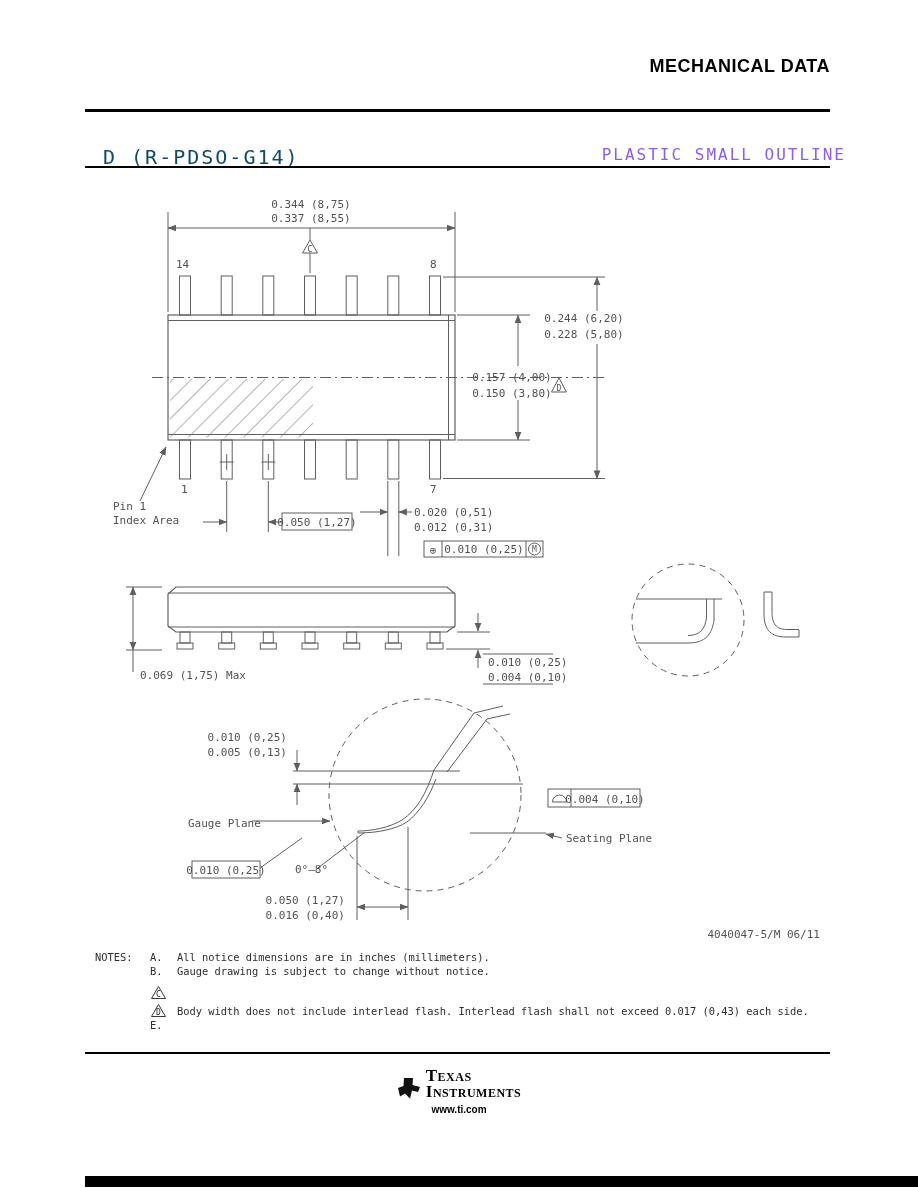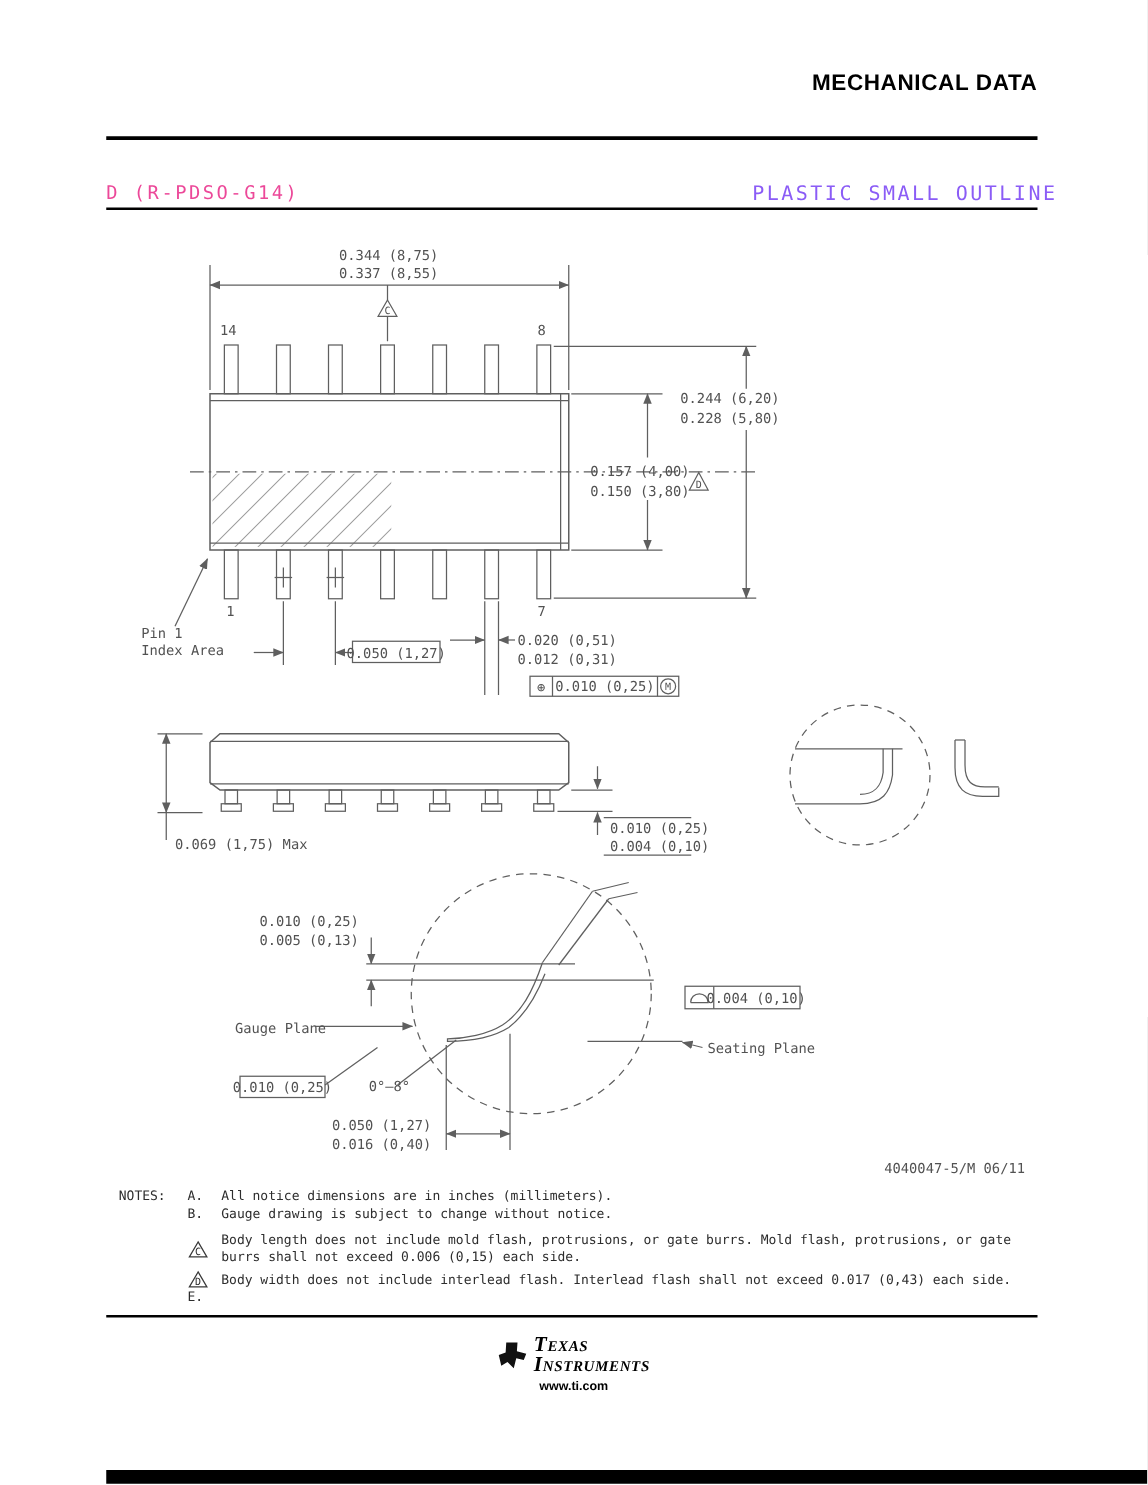--- a/index.html
+++ b/index.html
@@ -5,37 +5,37 @@
   html,body{margin:0;padding:0;background:#e8e8e8;}
   .page{position:relative;width:918px;height:1188px;background:#ffffff;overflow:hidden;
         font-family:"DejaVu Sans Mono",monospace;}
   .abs{position:absolute;}
   .header-title{top:56px;right:88px;font-family:"Liberation Sans",sans-serif;
         font-weight:bold;font-size:18px;color:#000;letter-spacing:0.5px;}
   .rule{background:#000;left:85px;width:745px;}
   .rule-top{top:109px;height:3px;}
   .rule-sub{top:166px;height:2px;}
   .rule-notes{top:1052px;height:2px;}
-  .pkg-code{top:145px;left:85px;font-size:15px;color:#ec4899;letter-spacing:2px;}
+  .pkg-code{top:145px;left:103px;font-size:20px;color:#0c4a6e;letter-spacing:2px;}
   .pkg-type{top:145px;right:72px;font-size:16px;color:#8b5cf6;letter-spacing:2px;}
   svg.drawing{position:absolute;top:0;left:0;}
   .dln{stroke:#5f5f5f;stroke-width:1;fill:none;}
   .dln2{stroke:#5f5f5f;stroke-width:1.2;fill:none;}
   .dtx{fill:#525252;font-family:"DejaVu Sans Mono",monospace;font-size:11px;}
   .dsm{fill:#525252;font-family:"DejaVu Sans Mono",monospace;font-size:8px;}
   .notes{top:950px;left:95px;width:745px;color:#2d2d2d;font-size:10.4px;line-height:14px;}
   .note-row{display:flex;align-items:center;}
   .note-label{width:55px;flex:0 0 55px;}
   .note-key{width:27px;flex:0 0 27px;}
   .note-text{flex:1;}
   .gap-lg{margin-top:7px;}
   .gap-sm{margin-top:3px;}
   .flag{display:inline-block;vertical-align:top;}
   .footer{top:1068px;left:0;width:918px;display:flex;flex-direction:column;align-items:center;color:#000;}
-  .ti-logo{display:flex;align-items:center;font-style:italic;}
+  .ti-logo{display:flex;align-items:flex-end;}
   .ti-words{margin-left:5px;font-family:"Liberation Serif",serif;font-weight:bold;
             font-variant:small-caps;line-height:16px;font-size:17px;letter-spacing:0.5px;}
   .ti-url{font-family:Liberation Sans, sans-serif;font-weight:bold;font-size:10px;margin-top:4px;}
   .bottom-bar{top:1176px;left:85px;width:833px;height:11px;background:#000;}
 </style>
 </head>
 <body>
 
 <div class="page">
 
@@ -286,21 +286,20 @@
       <span class="note-text">Gauge drawing is subject to change without notice.</span>
     </div>
     <div class="note-row gap-lg">
       <span class="note-label"></span>
       <span class="note-key">
         <svg class="flag" width="17" height="15" viewBox="0 0 17 15">
           <path d="M8.5,1.5 L15.5,13.5 L1.5,13.5 Z" fill="none" stroke="#3a3a3a" stroke-width="1"></path>
           <text x="8.5" y="12.3" text-anchor="middle" font-size="8" fill="#2d2d2d" font-family="DejaVu Sans Mono, monospace">C</text>
         </svg>
       </span>
-      <span class="note-text">Body length does not include mold flash, protrusions, or gate burrs.  Mold flash, protrusions, or gate burrs shall not exceed 0.006 (0,15) each side.</span>
     </div>
     <div class="note-row gap-sm">
       <span class="note-label"></span>
       <span class="note-key">
         <svg class="flag" width="17" height="15" viewBox="0 0 17 15">
           <path d="M8.5,1.5 L15.5,13.5 L1.5,13.5 Z" fill="none" stroke="#3a3a3a" stroke-width="1"></path>
           <text x="8.5" y="12.3" text-anchor="middle" font-size="8" fill="#2d2d2d" font-family="DejaVu Sans Mono, monospace">D</text>
         </svg>
       </span>
       <span class="note-text">Body width does not include interlead flash.  Interlead flash shall not exceed 0.017 (0,43) each side.</span>

